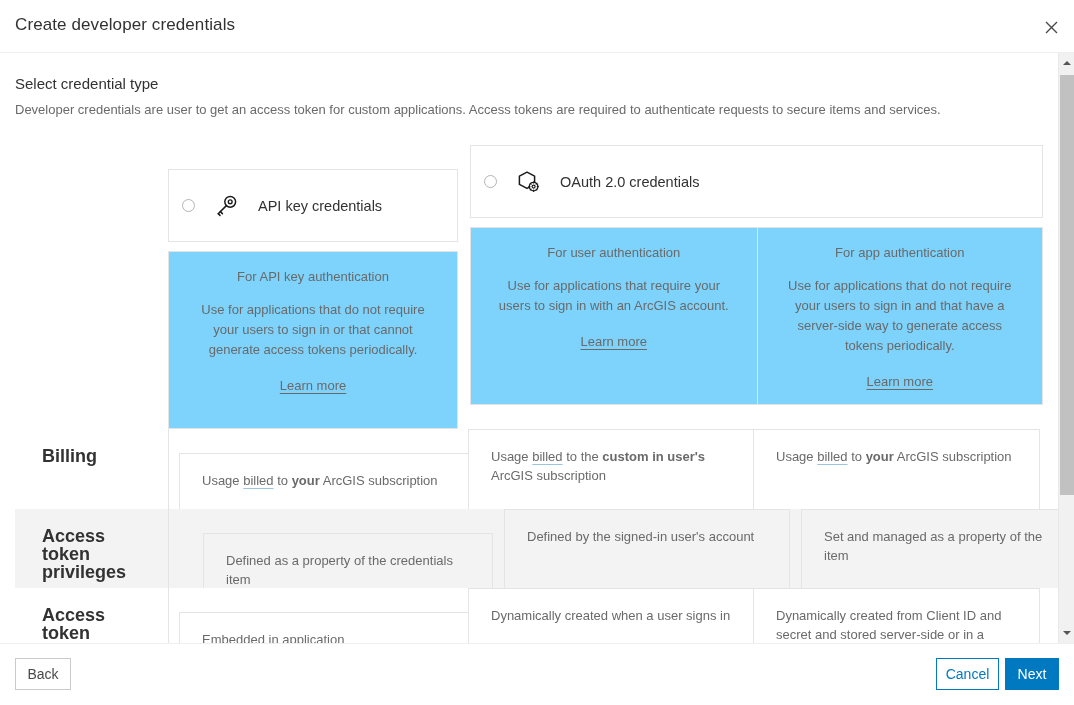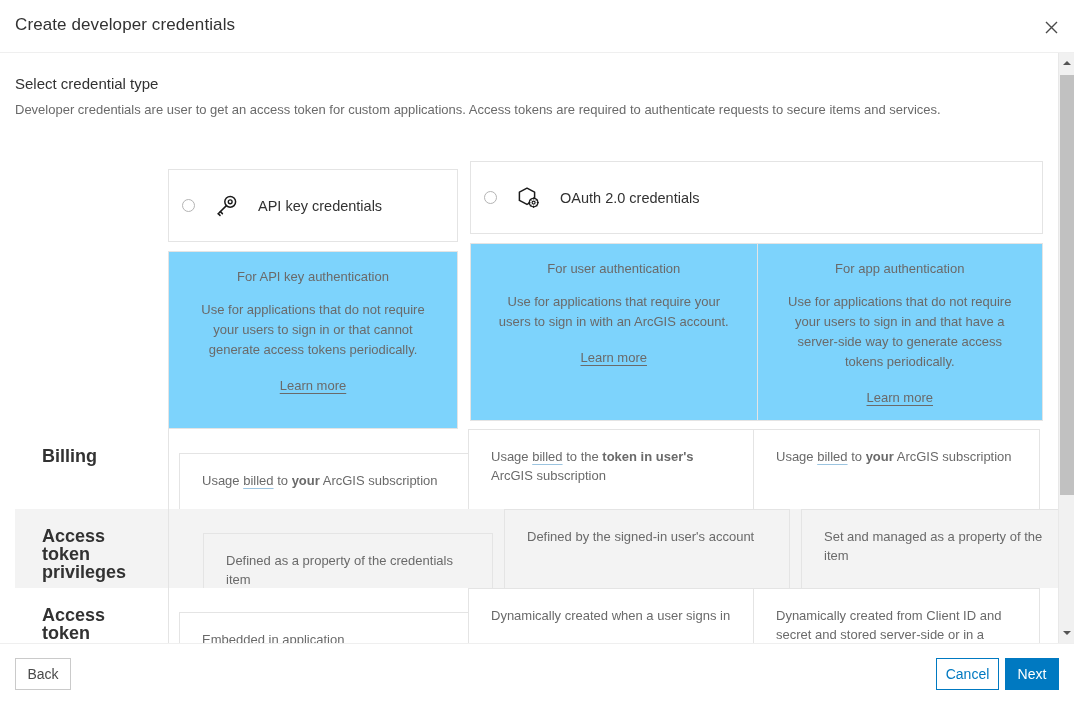--- a/index.html
+++ b/index.html
@@ -85,21 +85,21 @@
 
   .grid-row {
     display: flex;
   }
 
   .label-col   { width: 153px; flex: 0 0 153px; box-sizing: border-box; }
   .gutter-col  { width: 12px;  flex: 0 0 12px;  box-sizing: border-box; }
   .col-a       { width: 290px; flex: 0 0 290px; box-sizing: border-box; margin-top: 24px; }
   .col-b       { width: 286px; flex: 0 0 286px; box-sizing: border-box; }
   .col-c       { width: 287px; flex: 0 0 287px; box-sizing: border-box; }
-  .col-bc      { width: 573px; flex: 0 0 573px; box-sizing: border-box; margin-top: 16px; }
+  .col-bc      { width: 573px; flex: 0 0 573px; box-sizing: border-box; }
 
   
   .head-row { height: 82px; }
 
   .type-card {
     border: 1px solid #e4e4e4;
     height: 73px;
     box-sizing: border-box;
     display: flex;
     align-items: center;
@@ -393,21 +393,21 @@
     </div>
 
     <div class="grid-row data-row h-80">
       <div class="divider-line"></div>
       <div class="label-col">Billing</div>
       <div class="gutter-col"></div>
       <div class="col-a cell">
         <span>Usage </span><span class="link-blue">billed</span><span> to </span><b>your</b><span> ArcGIS subscription</span>
       </div>
       <div class="col-b cell">
-        <span>Usage </span><span class="link-blue">billed</span><span> to the </span><b>token in user's</b><span> ArcGIS subscription</span>
+        <span>Usage </span><span class="link-blue">billed</span><span> to the </span><b>custom in user's</b><span> ArcGIS subscription</span>
       </div>
       <div class="col-c cell">
         <span>Usage </span><span class="link-blue">billed</span><span> to </span><b>your</b><span> ArcGIS subscription</span>
       </div>
     </div>
 
     <div class="grid-row data-row h-79 row-shaded">
       <div class="divider-line"></div>
       <div class="label-col">Access token privileges</div>
       <div class="gutter-col"></div>

